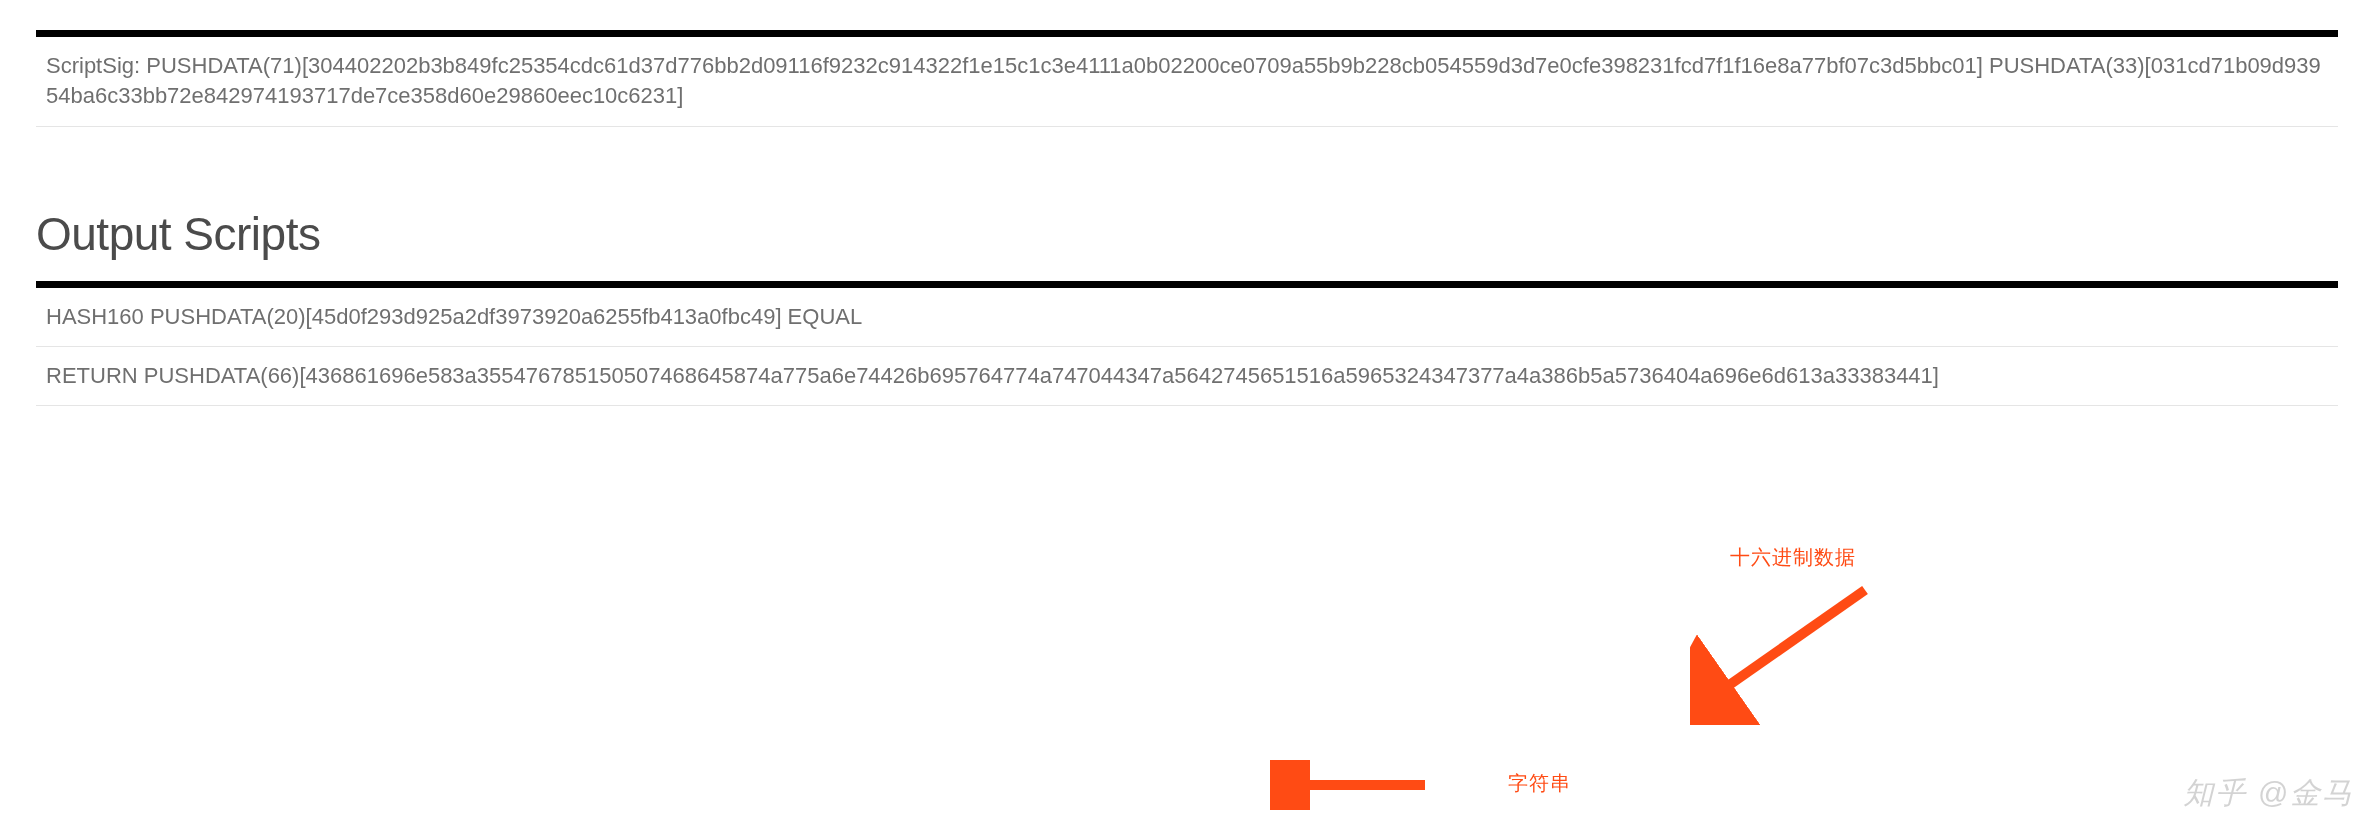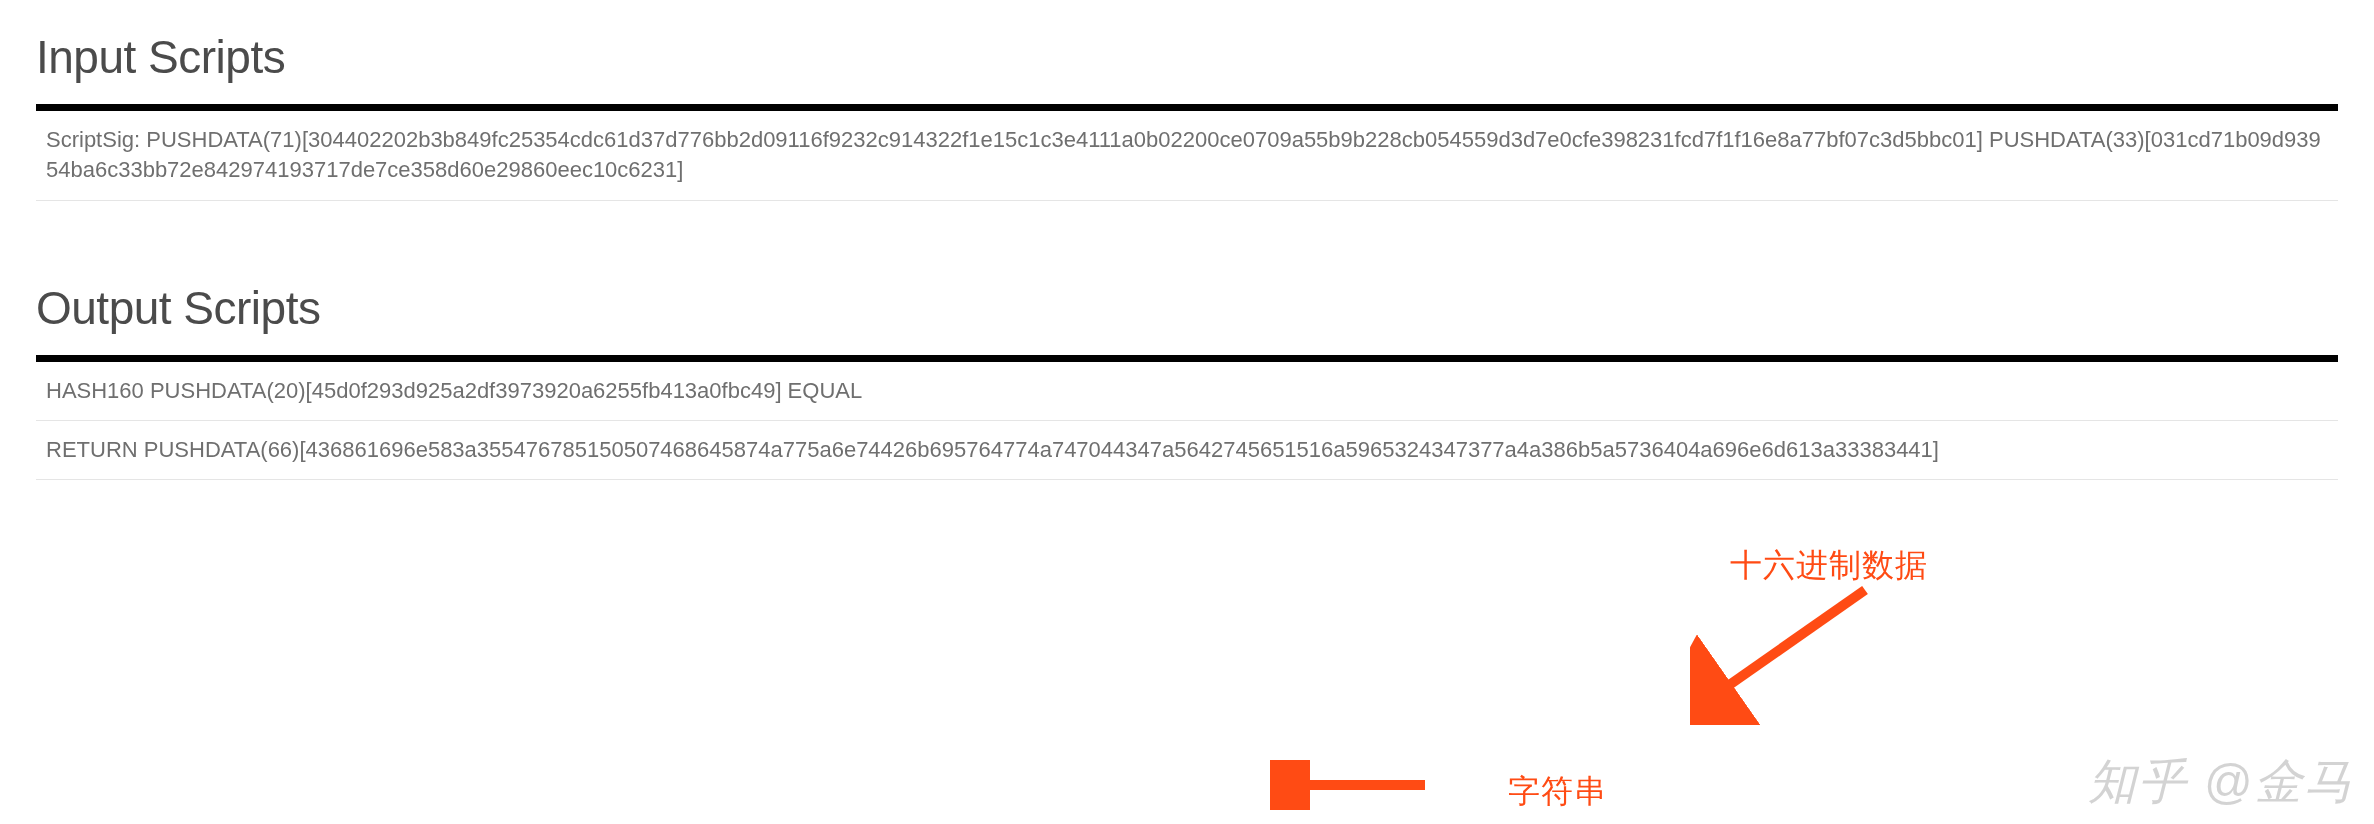--- a/index.html
+++ b/index.html
@@ -44,44 +44,43 @@
     font-weight: 700;
   }
   
   .annotation-arrow {
     position: absolute;
     pointer-events: none;
   }
   .annotation-text {
     position: absolute;
     color: #ff4b14;
-    font-size: 32px;
+    font-size: 20px;
     font-weight: 400;
     letter-spacing: 1px;
   }
   .watermark {
     position: absolute;
     right: 20px;
     bottom: 300px;
-    font-size: 48px;
+    font-size: 30px;
     color: rgba(130,130,130,0.35);
     letter-spacing: 2px;
     font-style: italic;
     font-weight: 500;
     pointer-events: none;
     transform: translateY(290px);
   }
 </style>
 </head>
 <body>
 
 <div class="container">
 
   <div class="scripts-block">
-    <h2 class="section-heading">Input Scripts</h2>
     <div class="script-row">
       <div class="text-line">ScriptSig: PUSHDATA(71)[304402202b3b849fc25354cdc61d37d776bb2d09116f9232c914322f1e15c1c3e4111a0b02200ce0709a55b9b228cb054559d3d7e0cfe398231fcd7f1f16e8a77bf07c3d5bbc01] PUSHDATA(33)[031cd71b09d93954ba6c33bb72e842974193717de7ce358d60e29860eec10c6231]</div>
     </div>
   </div>
 
   <div class="scripts-block" style="margin-bottom:17px;">
     <h2 class="section-heading">Output Scripts</h2>
 
     <div class="script-row">
       <div class="text-line">HASH160 PUSHDATA(20)[45d0f293d925a2df3973920a6255fb413a0fbc49] EQUAL</div>

